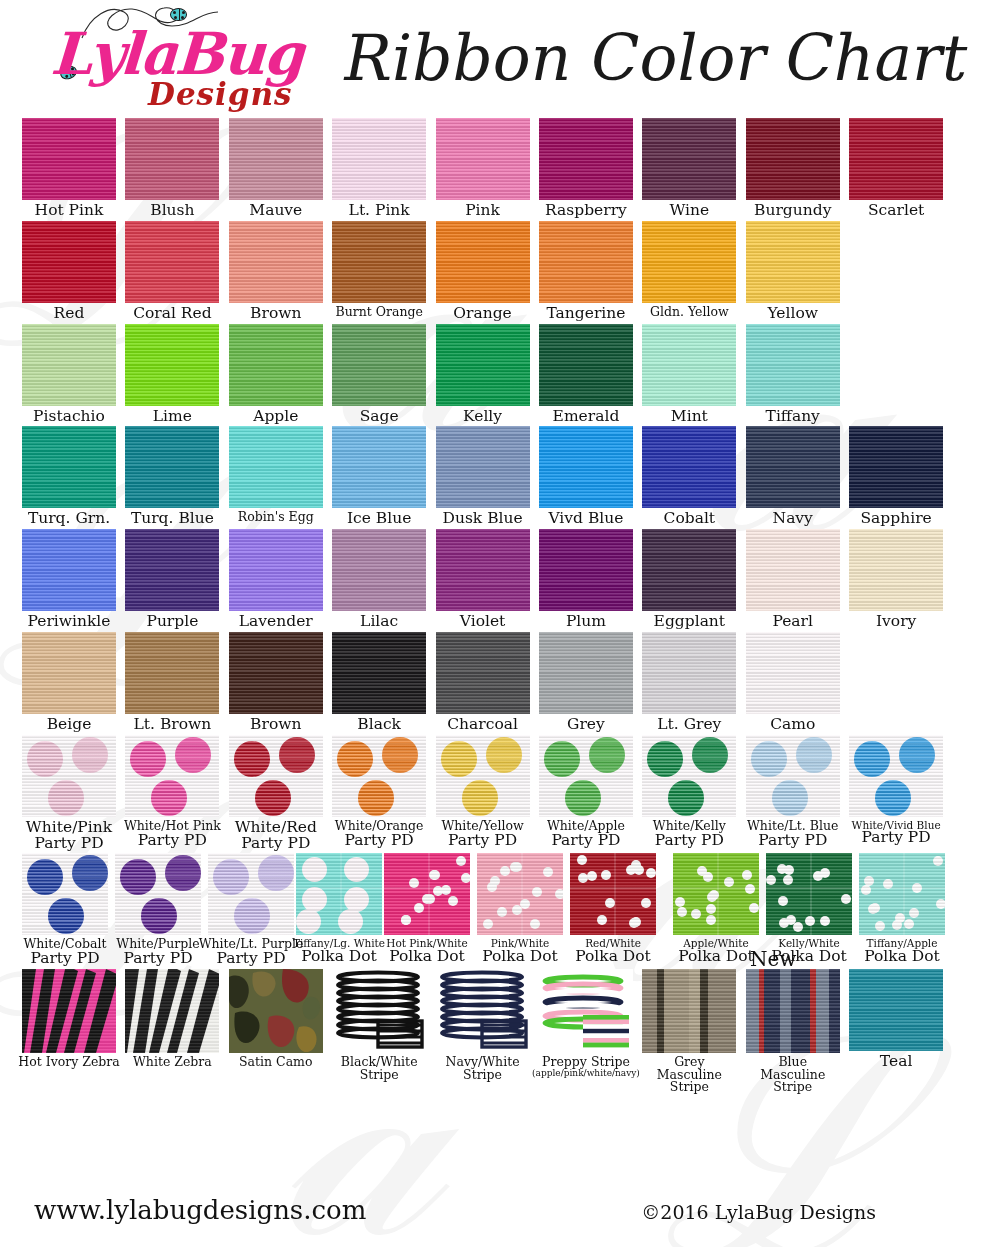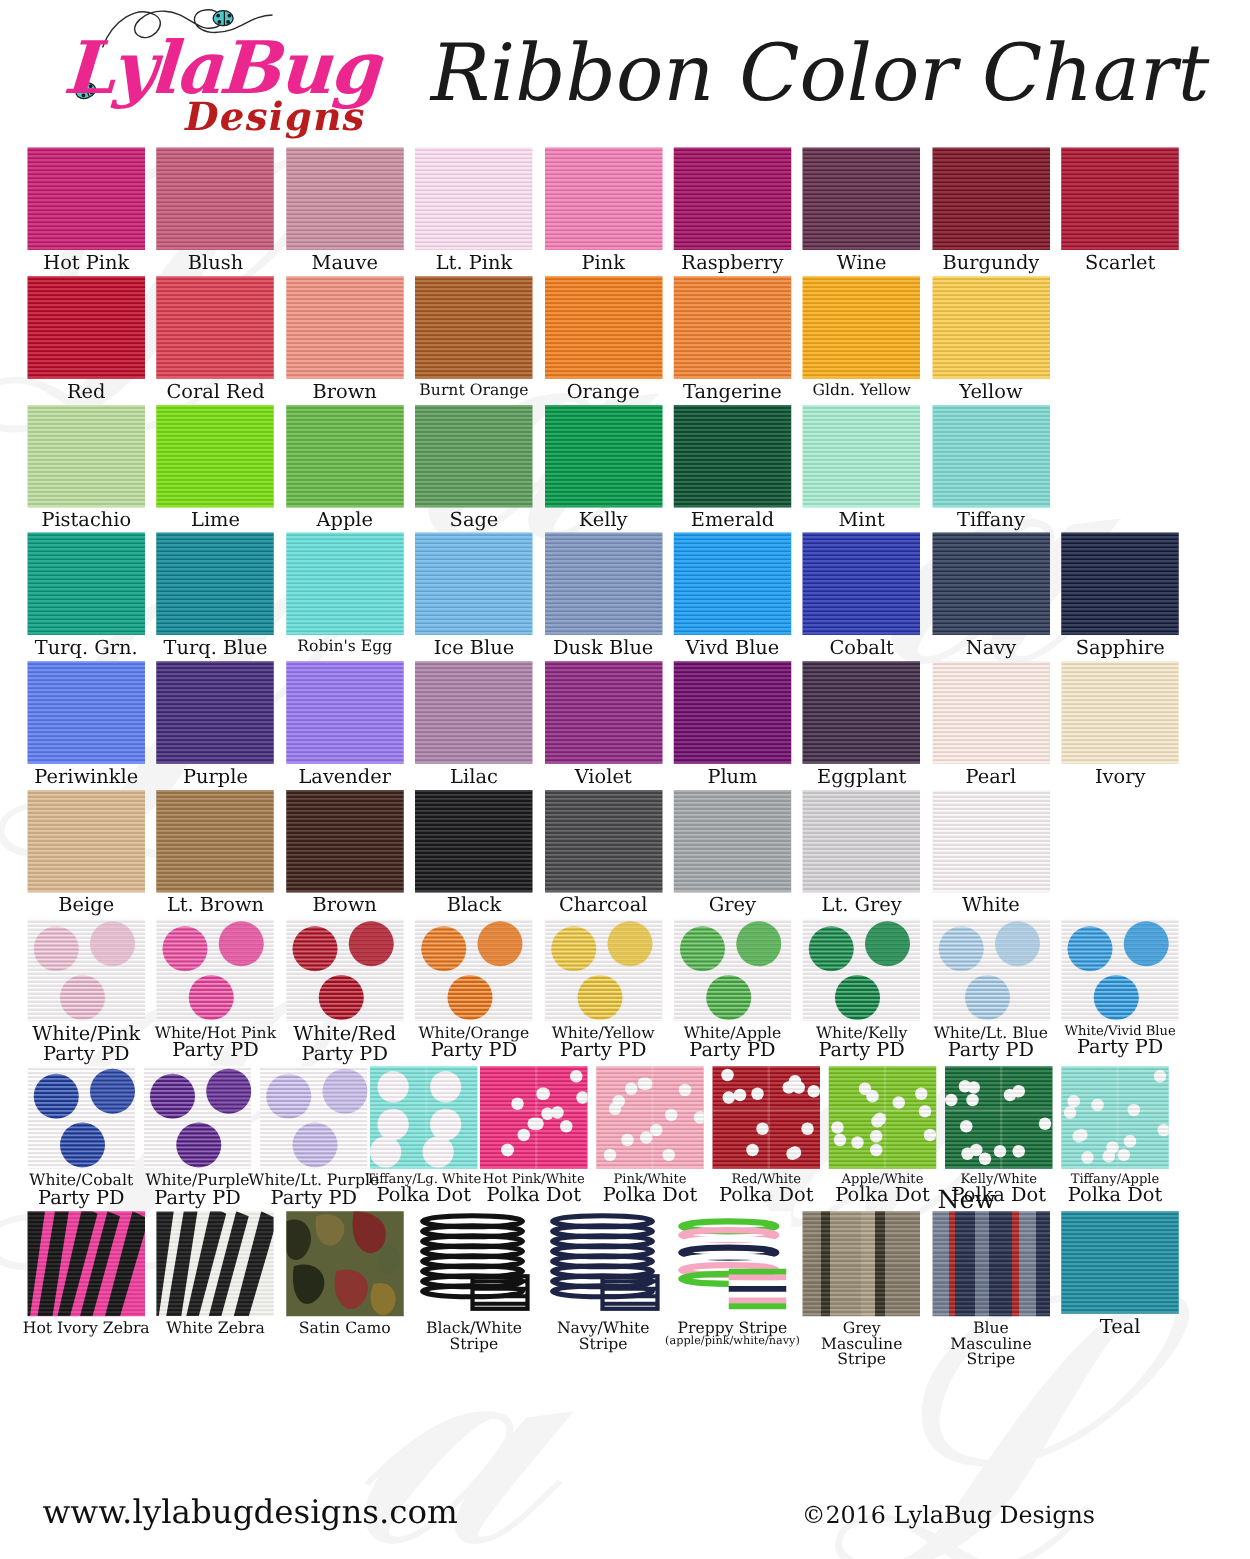--- a/index.html
+++ b/index.html
@@ -462,21 +462,21 @@
       <div class="cell">
         <div class="swatch ribbed" style="background: rgb(165, 169, 172);"></div>
         <div class="label">Grey</div>
       </div>
       <div class="cell">
         <div class="swatch ribbed" style="background: rgb(217, 214, 218);"></div>
         <div class="label">Lt. Grey</div>
       </div>
       <div class="cell">
         <div class="swatch ribbed" style="background: rgb(251, 246, 248);"></div>
-        <div class="label">White</div>
+        <div class="label">Camo</div>
       </div>
     </div>
     <div class="row">
       <div class="cell">
         <div class="swatch partypd ribbed">
           <div class="pdot pd-a" style="background: rgb(246, 199, 220);"></div>
           <div class="pdot pd-b" style="background: rgb(246, 199, 220);"></div>
           <div class="pdot pd-c" style="background: rgb(246, 199, 220);"></div>
         </div>
         <div class="label">
@@ -662,21 +662,21 @@
           <div class="sdot" style="left: 35px; top: 9px;"></div>
           <div class="sdot" style="left: 53px; top: 66px;"></div>
           <div class="sdot" style="left: 33px; top: 9px;"></div>
           <div class="sdot" style="left: 20px; top: 54px;"></div>
         </div>
         <div class="label xs">
           <div>Pink/White</div>
           <div style="font-size: 15.5px;">Polka Dot</div>
         </div>
       </div>
-      <div class="cell" style="width: 86px; margin-right: 7px;">
+      <div class="cell" style="width: 86px; margin-right: 17px;">
         <div class="swatch polka ribbed" style="background: rgb(168, 18, 31); width: 86px;">
           <div class="crease" style="left: 0px; right: 0px; top: 34px; height: 2px;"></div>
           <div class="crease" style="top: 0px; bottom: 0px; left: 44px; width: 2px;"></div>
           <div class="sdot" style="left: 76px; top: 15px;"></div>
           <div class="sdot" style="left: 56px; top: 12px;"></div>
           <div class="sdot" style="left: 35px; top: 45px;"></div>
           <div class="sdot" style="left: 27px; top: 62px;"></div>
           <div class="sdot" style="left: 31px; top: 17px;"></div>
           <div class="sdot" style="left: 8px; top: 20px;"></div>
           <div class="sdot" style="left: 64px; top: 12px;"></div>

